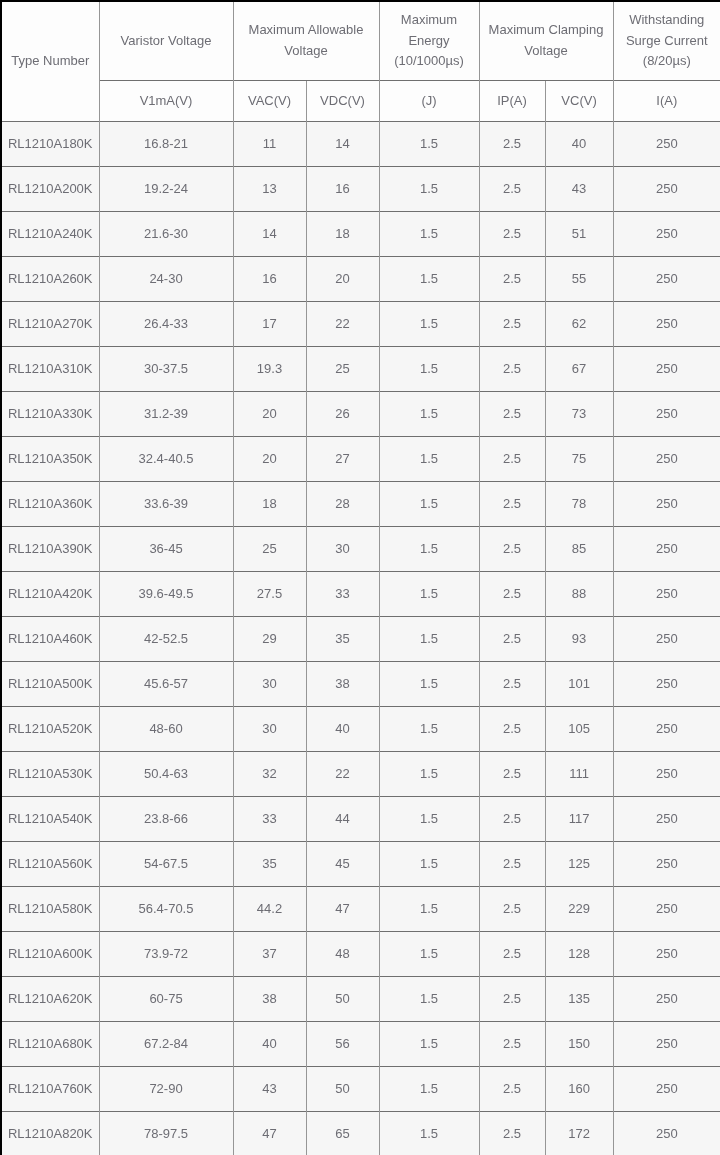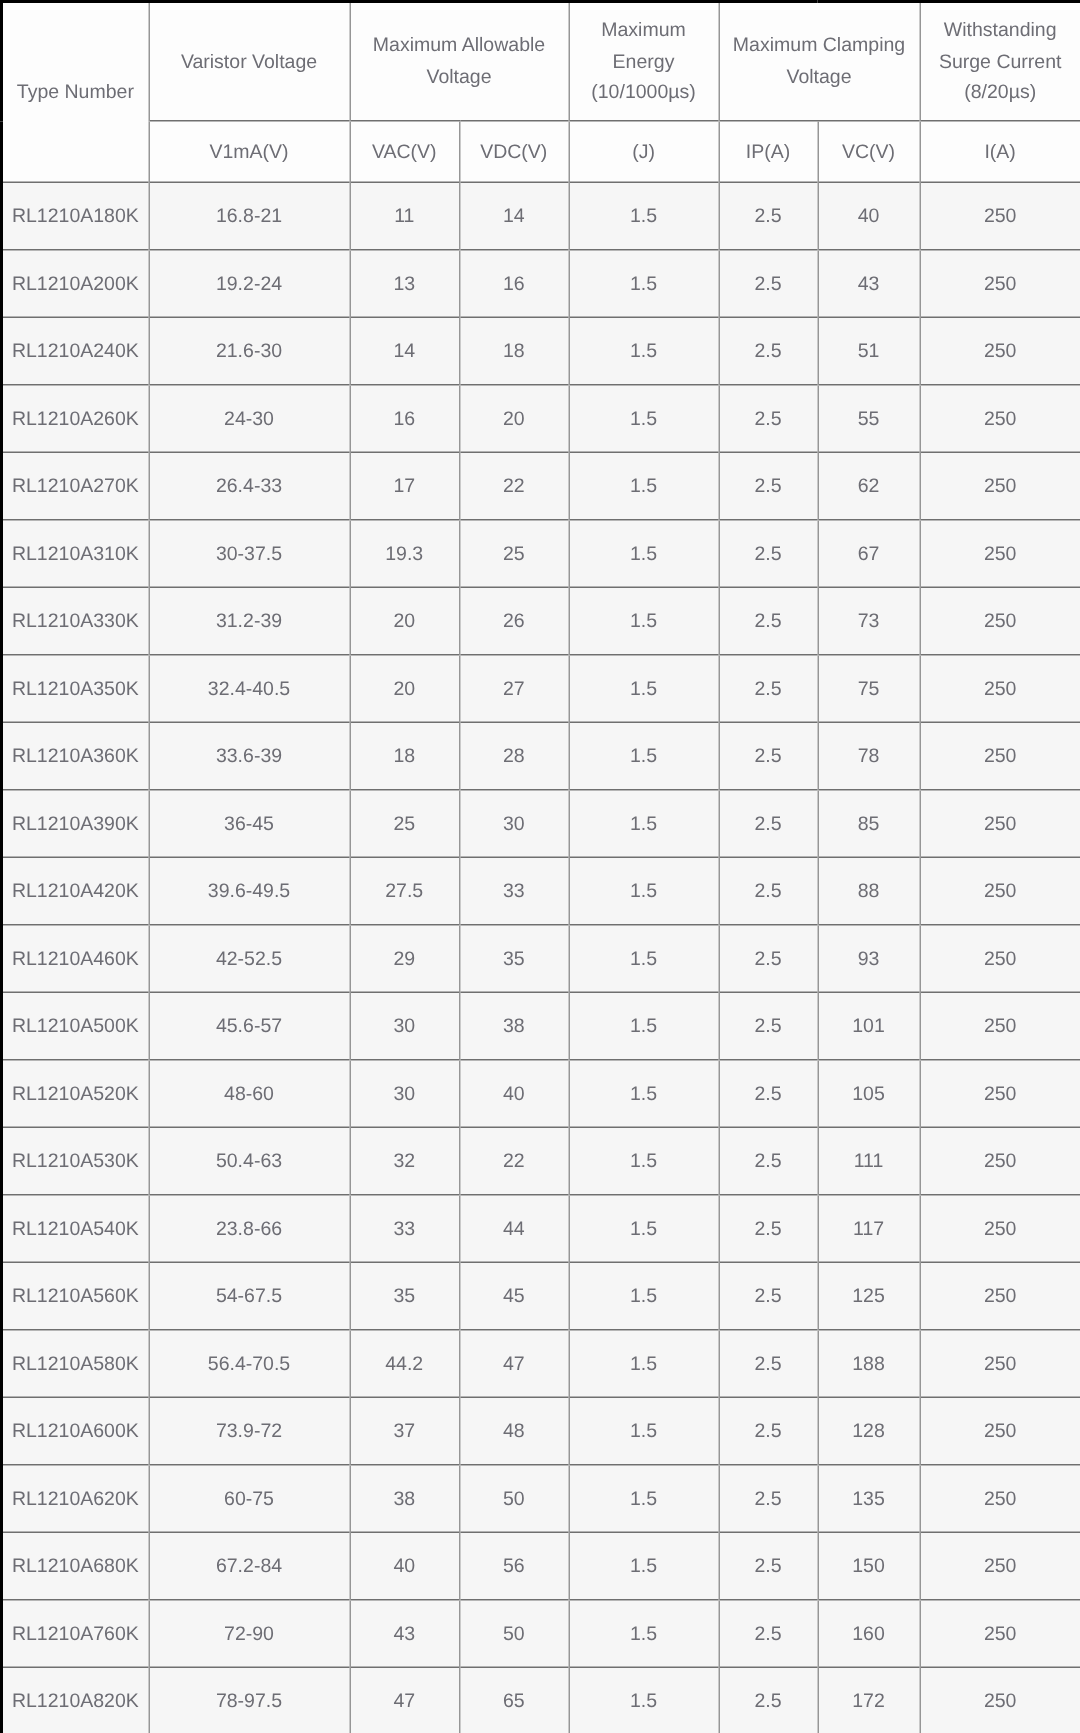--- a/index.html
+++ b/index.html
@@ -247,21 +247,21 @@
     <td>125</td>
     <td>250</td>
   </tr>
       <tr>
     <td>RL1210A580K</td>
     <td>56.4-70.5</td>
     <td>44.2</td>
     <td>47</td>
     <td>1.5</td>
     <td>2.5</td>
-    <td>188</td>
+    <td>229</td>
     <td>250</td>
   </tr>
       <tr>
     <td>RL1210A600K</td>
     <td>73.9-72</td>
     <td>37</td>
     <td>48</td>
     <td>1.5</td>
     <td>2.5</td>
     <td>128</td>

